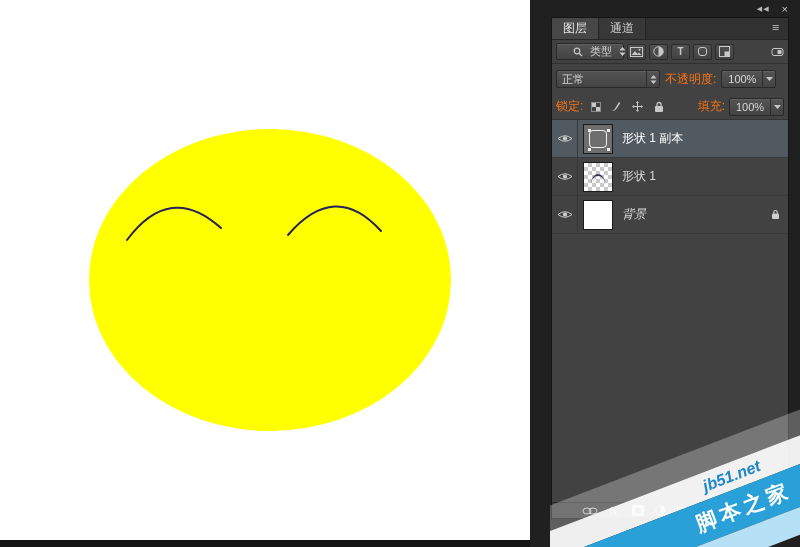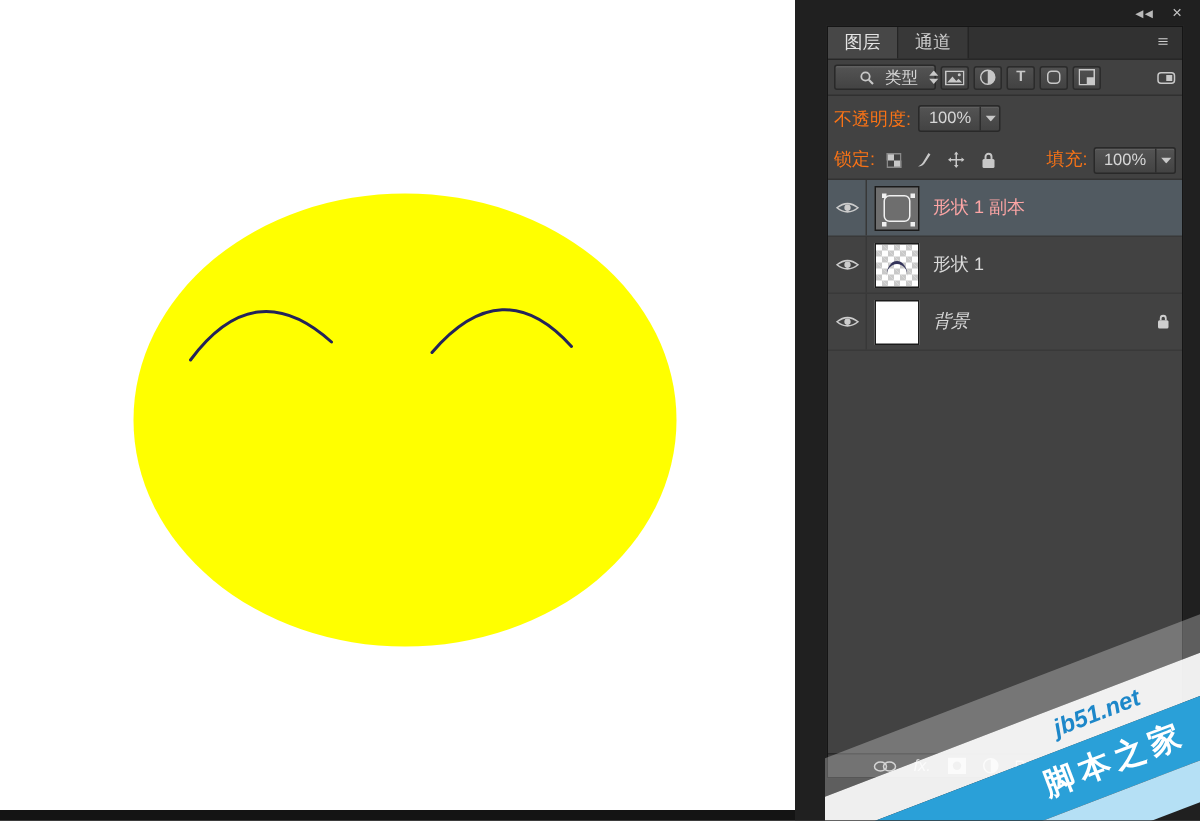--- a/index.html
+++ b/index.html
@@ -48,21 +48,21 @@
 
   .lock-row { height:26px; display:flex; align-items:center; gap:4px; padding:0 4px; border-bottom:1px solid #333333; }
   .lock-btn { width:17px; height:16px; display:flex; align-items:center; justify-content:center; }
   .fill-label { margin-left:auto; }
 
   .layer-row { height:38px; display:flex; align-items:stretch; background:#424242; border-bottom:1px solid #393939; }
   .eye-cell { width:26px; border-right:1px solid #383838; display:flex; align-items:center; justify-content:center; }
   .thumb-cell { width:40px; display:flex; align-items:center; justify-content:center; }
   .thumb { width:30px; height:30px; border:1px solid #1b1b1b; position:relative; background:#6e6e6e; }
   .layer-name { flex:1; display:flex; align-items:center; font-size:12px; color:#d9d9d9; padding-left:4px; white-space:nowrap; }
-  .layer-row.selected .layer-name { color:#fca5a5; }
+  .layer-row.selected .layer-name { color:#ffffff; }
   .row-lock { width:26px; display:flex; align-items:center; justify-content:center; }
 
   .thumb-shape-copy::before { content:""; position:absolute; left:5px; top:5px; right:5px; bottom:5px;
         border:1px solid #f0f0f0; border-radius:4px; }
   .thumb-shape-copy::after { content:""; position:absolute; left:4px; top:4px; width:3px; height:3px; background:#f0f0f0;
         box-shadow:19px 0 #f0f0f0, 0 19px #f0f0f0, 19px 19px #f0f0f0; }
   .thumb-shape { background-color:#ffffff;
         background-image:linear-gradient(45deg,#c9c9c9 25%,transparent 25%,transparent 75%,#c9c9c9 75%),
                          linear-gradient(45deg,#c9c9c9 25%,transparent 25%,transparent 75%,#c9c9c9 75%);
         background-size:8px 8px; background-position:0 0,4px 4px; }
@@ -176,20 +176,29 @@
         </div>
         <div class="f-toggle">
           <svg width="13" height="12">
               <rect x="1" y="2.5" width="11" height="7" rx="2" fill="none" stroke="#c8c8c8"></rect>
               <rect x="6.5" y="4" width="4" height="4" fill="#c8c8c8"></rect>
             </svg>
         </div>
       </div>
 
       <div class="blend-row">
+        <div class="combo blend-combo">
+          <span class="val">正常</span>
+          <span class="arrows">
+            <svg width="7" height="9">
+                <path d="M3.5 0 L6.5 3.5 H0.5 Z" fill="#c8c8c8"></path>
+                <path d="M3.5 9 L0.5 5.5 H6.5 Z" fill="#c8c8c8"></path>
+              </svg>
+          </span>
+        </div>
         <span class="row-label">不透明度:</span>
         <div class="combo pct-combo">
           <span class="val">100%</span>
           <span class="arrow1">
             <svg width="7" height="4">
                 <path d="M0 0 H7 L3.5 4 Z" fill="#c8c8c8"></path>
               </svg>
           </span>
         </div>
       </div>

